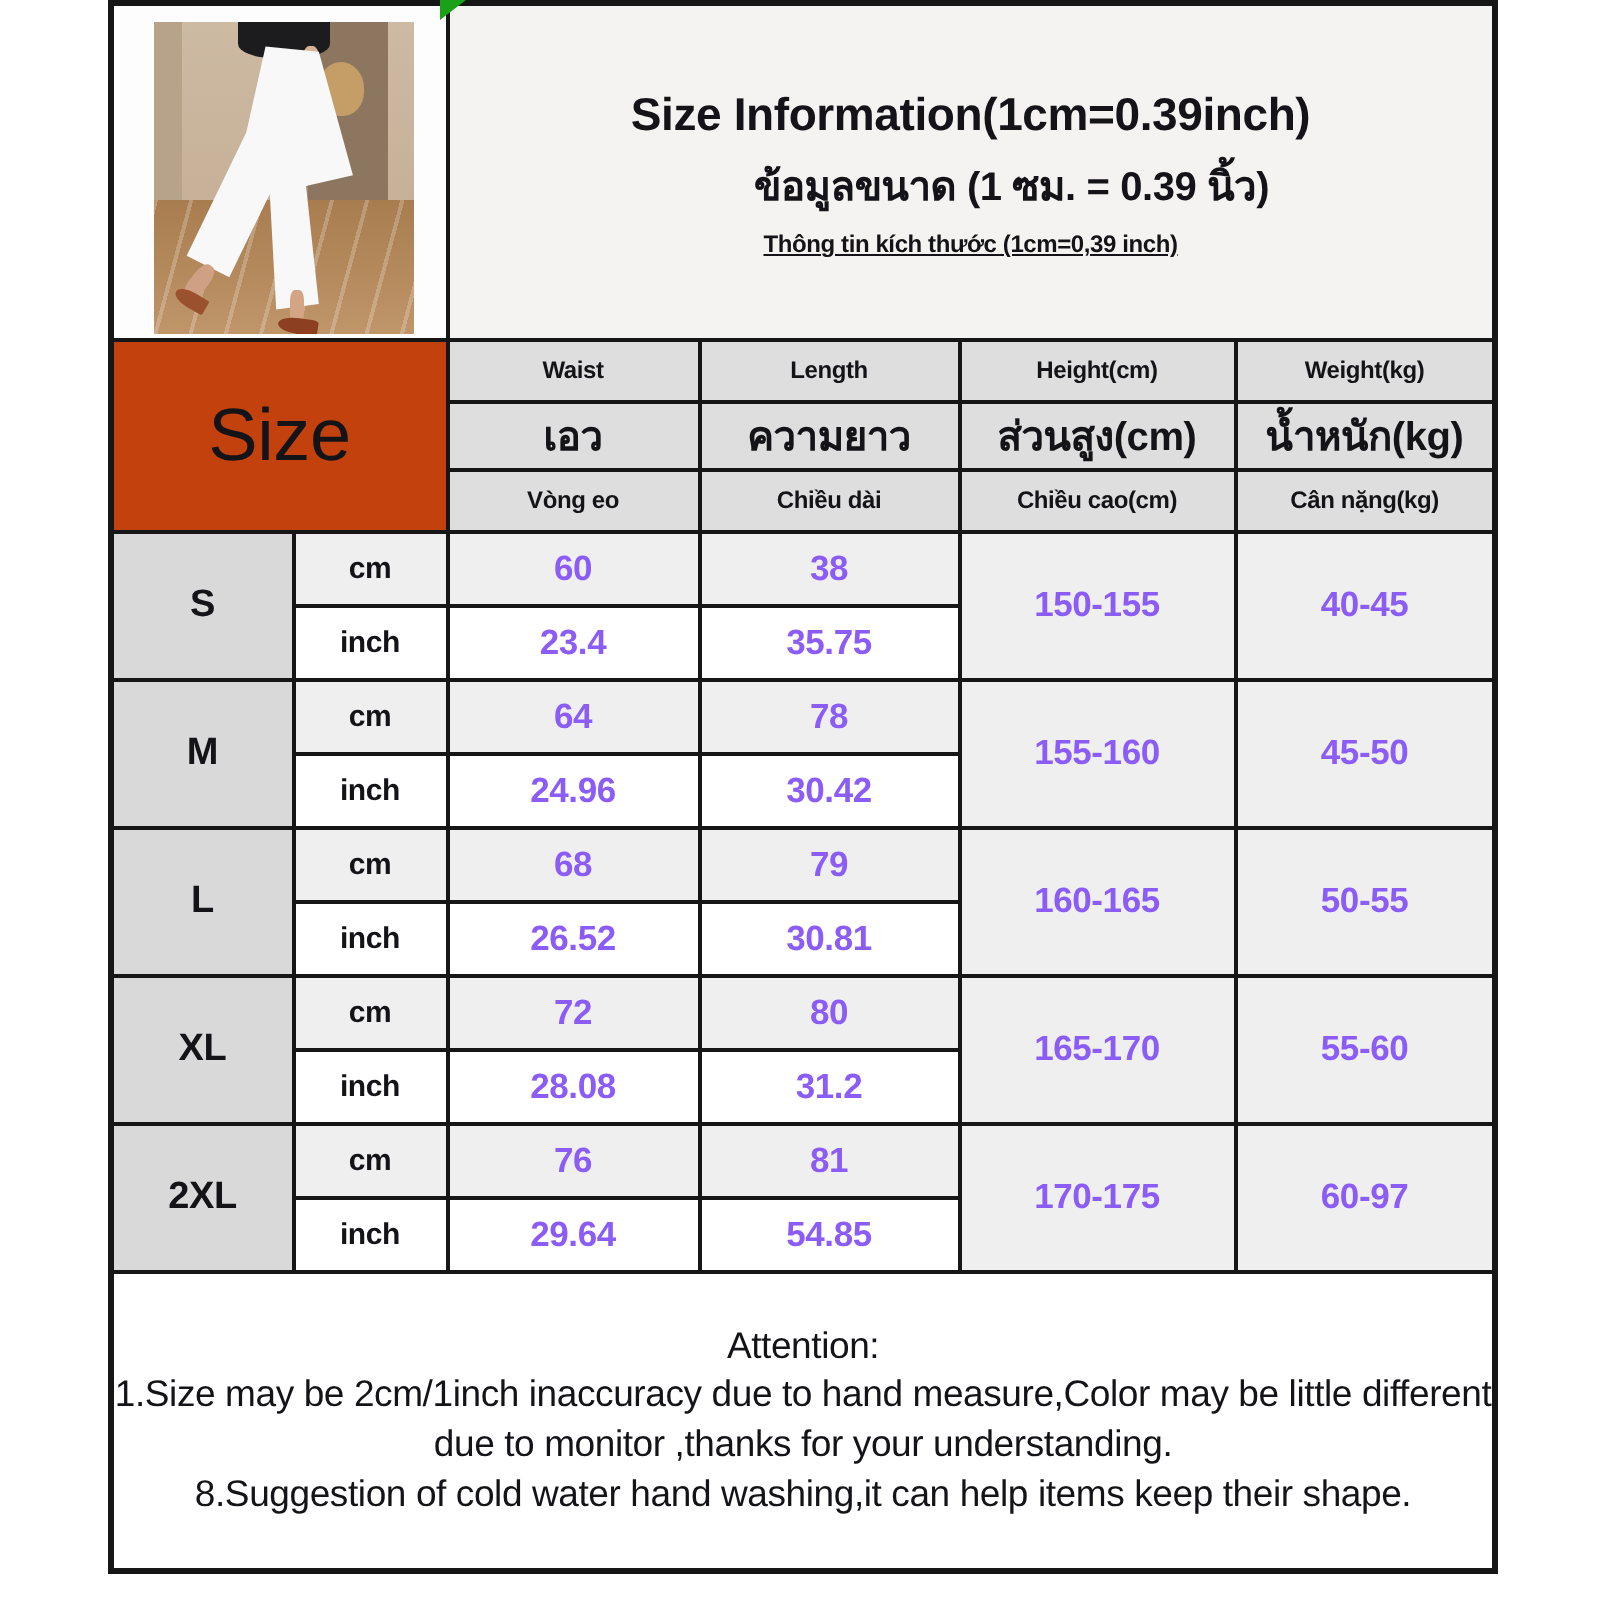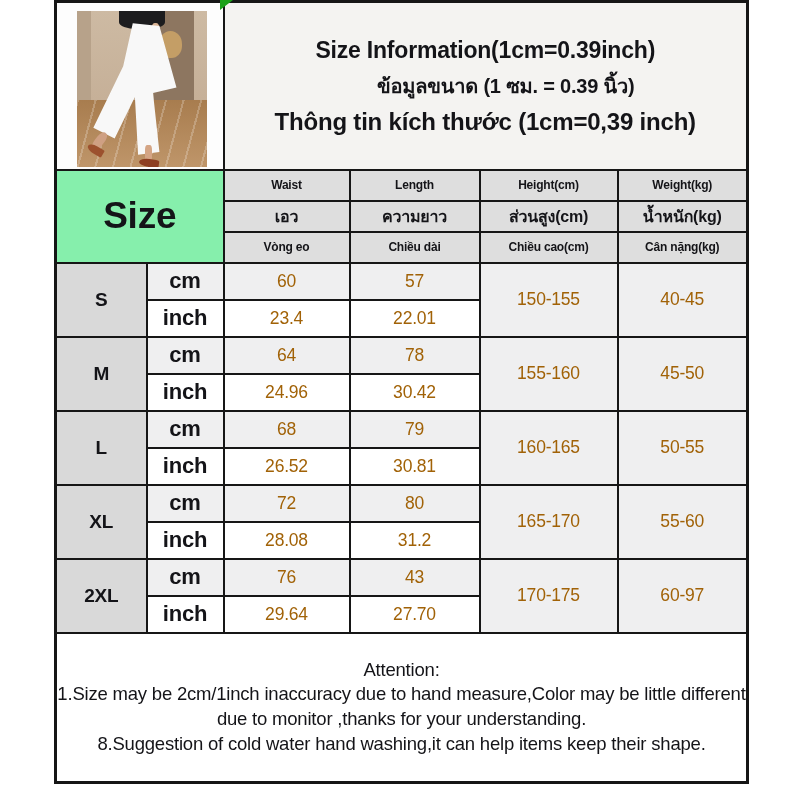--- a/index.html
+++ b/index.html
@@ -23,28 +23,28 @@
   }
   tr.r-top{height:168px;}
   tr.r-head{height:31px;}
   tr.r-cm,tr.r-inch{height:37px;}
   tr.r-attn{height:150px;}
 
   td.photo-cell{background:#fdfdfd;}
   td.title-cell{background:#f4f3f1;}
   .t-en{font-size:23px;font-weight:bold;margin:2px 0 6px 0;}
   .t-th{font-size:20px;font-weight:bold;margin:0 0 6px 16px;padding-left:25px;}
-  .t-vi{font-size:24px;font-weight:bold;}
-
-  td.size-head{background:#86efac;font-size:37px;font-weight:bold;}
+  .t-vi{font-size:12px;font-weight:bold;text-decoration:underline;}
+
+  td.size-head{background:#c2410c;font-size:37px;font-weight:normal;}
   td.col-head{background:#dedede;font-weight:bold;font-size:12px;}
-  td.col-head.th{font-size:16px;}
+  td.col-head.th{font-size:20px;}
   td.c-size{background:#d9d9d9;font-weight:bold;font-size:19px;}
-  td.c-unit{font-weight:bold;font-size:22px;}
-  td.c-val,td.c-range{font-size:17.5px;color:#a16207;}
+  td.c-unit{font-weight:bold;font-size:15px;}
+  td.c-val,td.c-range{font-size:17.5px;color:#8b5cf6;font-weight:bold;}
   td.shade{background:#efeff0;}
   tr.r-inch td{background:#ffffff;margin-left:22px;}
   td.c-range{background:#efeff0;}
 
   td.attention-cell{
     text-align:left;vertical-align:top;padding:3px 6px 0 4px;background:#ffffff;
     font-size:18.5px;line-height:1.34;letter-spacing:-0.2px;
   }
 
   
@@ -124,28 +124,28 @@
         <tr class="r-head">
           <td class="col-head vi">Vòng eo</td>
           <td class="col-head vi">Chiều dài</td>
           <td class="col-head vi">Chiều cao(cm)</td>
           <td class="col-head vi">Cân nặng(kg)</td>
         </tr>
         <tr class="r-cm">
           <td class="c-size" rowspan="2">S</td>
           <td class="c-unit shade">cm</td>
           <td class="c-val shade">60</td>
-          <td class="c-val shade">57</td>
+          <td class="c-val shade">38</td>
           <td class="c-range" rowspan="2">150-155</td>
           <td class="c-range" rowspan="2">40-45</td>
         </tr>
         <tr class="r-inch">
           <td class="c-unit">inch</td>
           <td class="c-val">23.4</td>
-          <td class="c-val">22.01</td>
+          <td class="c-val">35.75</td>
         </tr>
         <tr class="r-cm">
           <td class="c-size" rowspan="2">M</td>
           <td class="c-unit shade">cm</td>
           <td class="c-val shade">64</td>
           <td class="c-val shade">78</td>
           <td class="c-range" rowspan="2">155-160</td>
           <td class="c-range" rowspan="2">45-50</td>
         </tr>
         <tr class="r-inch">
@@ -176,28 +176,28 @@
         </tr>
         <tr class="r-inch">
           <td class="c-unit">inch</td>
           <td class="c-val">28.08</td>
           <td class="c-val">31.2</td>
         </tr>
         <tr class="r-cm">
           <td class="c-size" rowspan="2">2XL</td>
           <td class="c-unit shade">cm</td>
           <td class="c-val shade">76</td>
-          <td class="c-val shade">43</td>
+          <td class="c-val shade">81</td>
           <td class="c-range" rowspan="2">170-175</td>
           <td class="c-range" rowspan="2">60-97</td>
         </tr>
         <tr class="r-inch">
           <td class="c-unit">inch</td>
           <td class="c-val">29.64</td>
-          <td class="c-val">27.70</td>
+          <td class="c-val">54.85</td>
         </tr>
       </tbody>
 
     <tbody>
       <tr class="r-attn">
         <td class="attention-cell" colspan="6">
           <div>Attention:</div>
           <div>1.Size may be 2cm/1inch inaccuracy due to hand measure,Color may be little different due to monitor ,thanks for your understanding.</div>
           <div>8.Suggestion of cold water hand washing,it can help items keep their shape.</div>
         </td>

